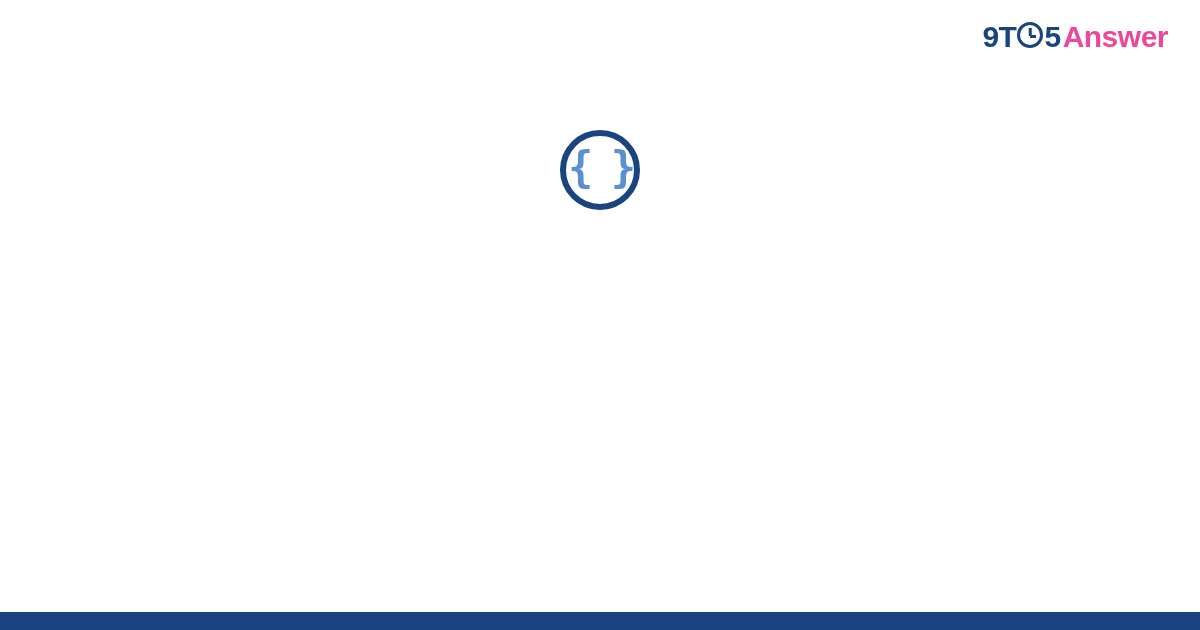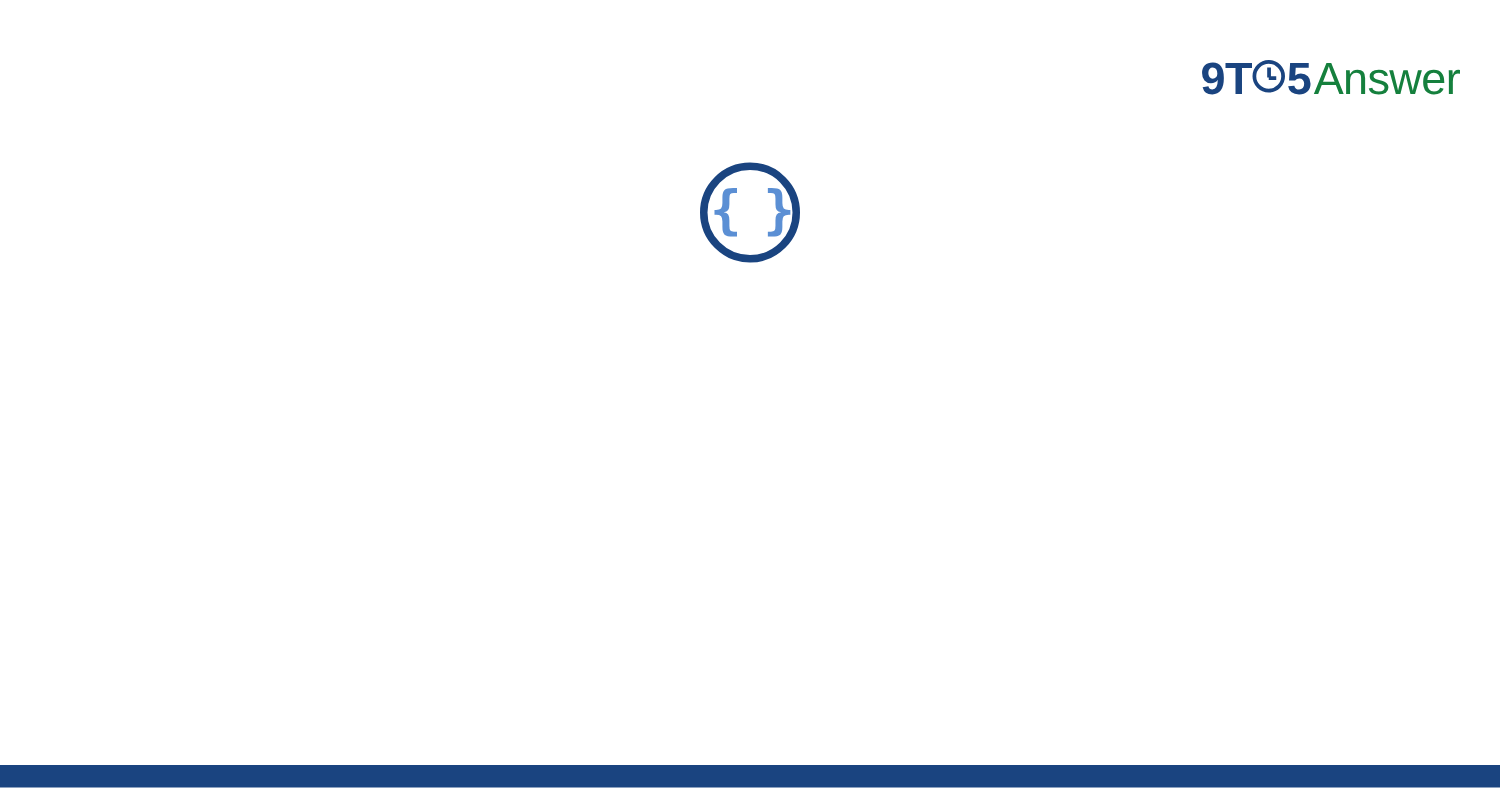--- a/index.html
+++ b/index.html
@@ -14,24 +14,23 @@
       font-family: -apple-system, BlinkMacSystemFont, "Segoe UI", Helvetica, Arial, sans-serif;
       position: relative;
       overflow: hidden;
     }
     .header {
       position: absolute;
       top: 20px;
       right: 32px;
       display: flex;
       align-items: center;
-      font-size: 36px;
+      font-size: 30px;
       font-weight: 600;
       letter-spacing: -0.5px;
-      margin-top: 22px;
     }
     .logo-9t {
       color: #1a4480;
       font-weight: 700;
     }
     .logo-clock {
       display: inline-flex;
       align-items: center;
       justify-content: center;
       width: 26px;
@@ -60,22 +59,22 @@
       height: 2.5px;
       background: #1a4480;
       top: 10px;
       left: 50%;
     }
     .logo-5 {
       color: #1a4480;
       font-weight: 700;
     }
     .logo-answer {
-      color: #15803d;
-      font-weight: 400;
+      color: #ec4899;
+      font-weight: 700;
       margin-left: 2px;
     }
     .main {
       position: absolute;
       top: 130px;
       left: 0;
       right: 0;
       display: flex;
       flex-direction: column;
       align-items: center;

